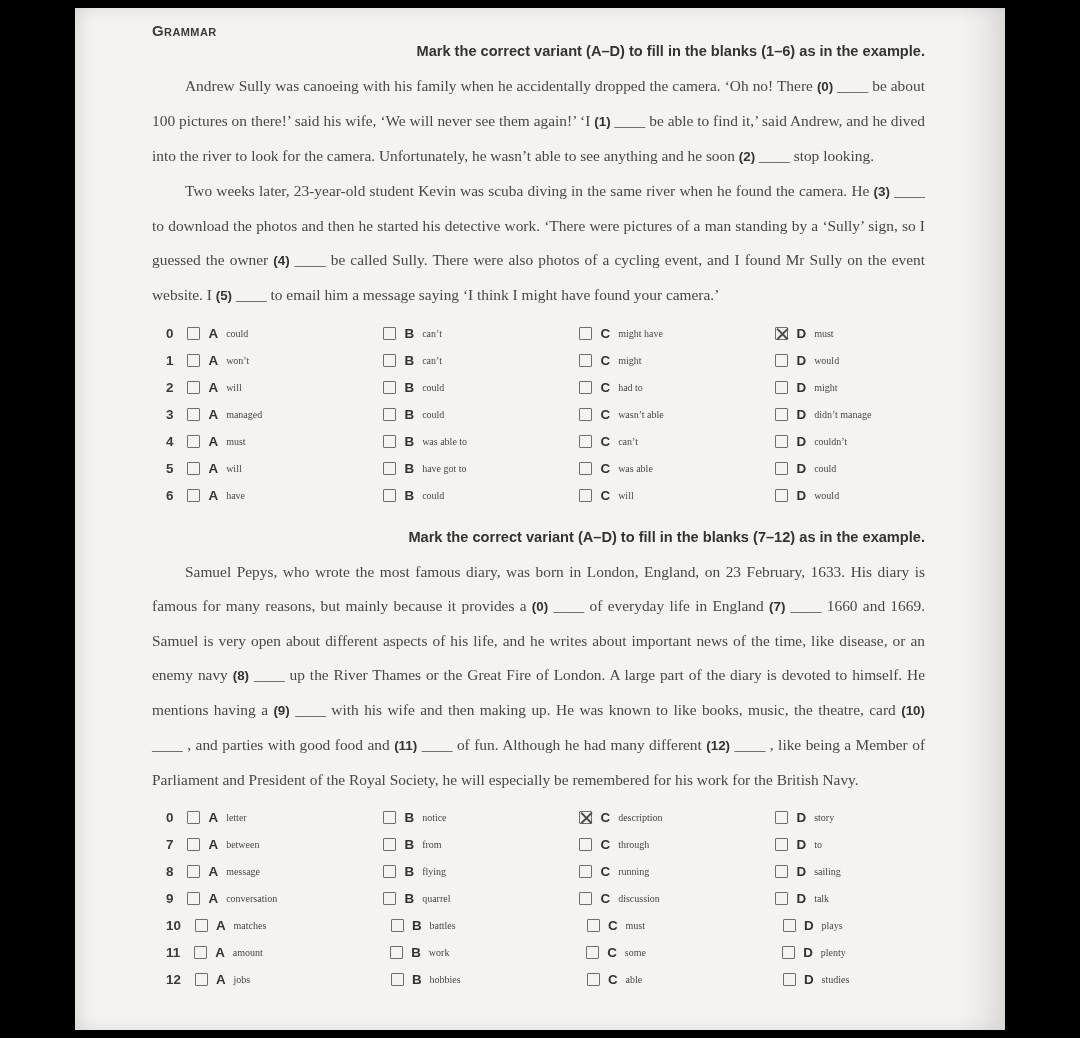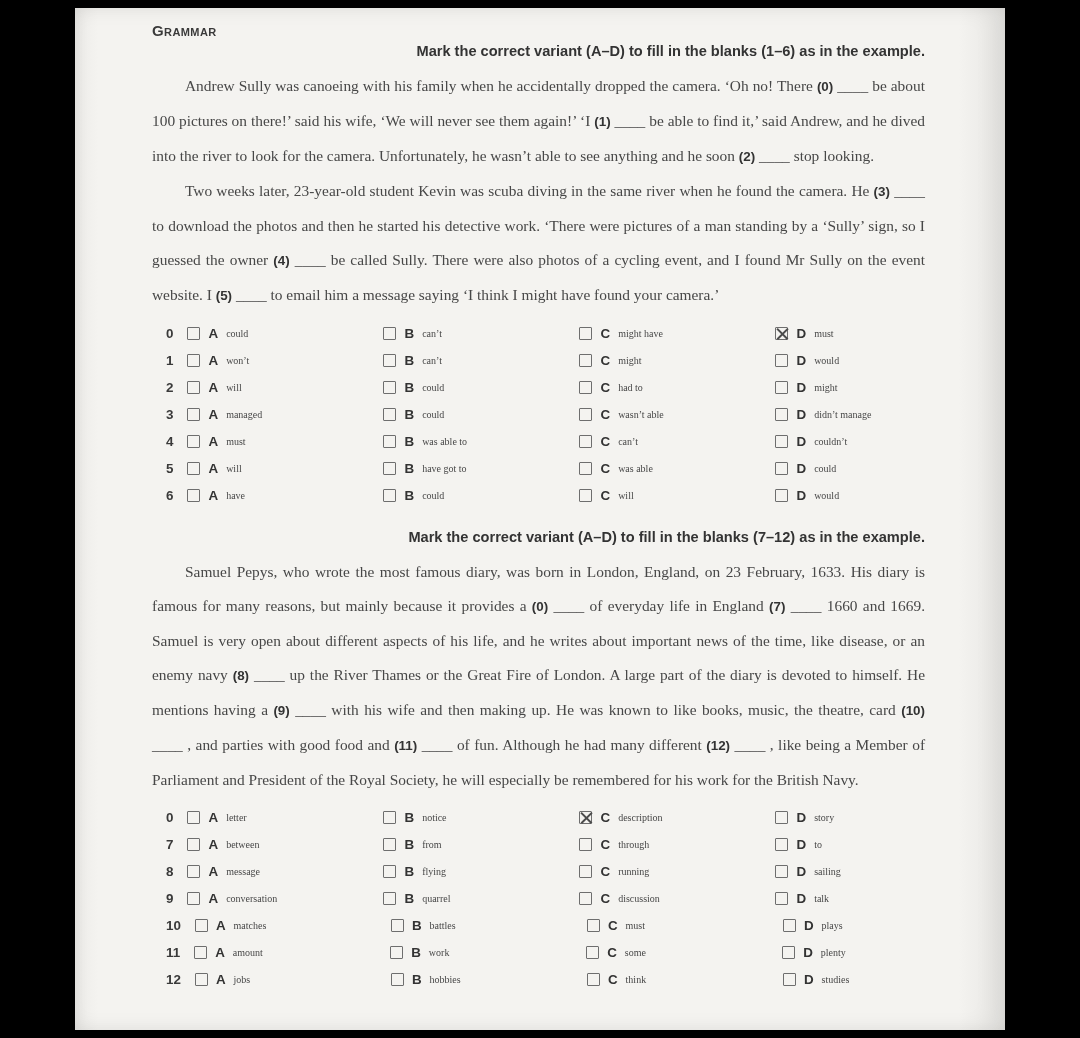--- a/index.html
+++ b/index.html
@@ -435,21 +435,21 @@
             <span class="label">jobs</span>
           </span>
           <span class="cell">
             <span class="checkbox"></span>
             <b class="letter">B</b>
             <span class="label">hobbies</span>
           </span>
           <span class="cell">
             <span class="checkbox"></span>
             <b class="letter">C</b>
-            <span class="label">think</span>
+            <span class="label">able</span>
           </span>
           <span class="cell">
             <span class="checkbox"></span>
             <b class="letter">D</b>
             <span class="label">studies</span>
           </span>
         </div>
       </div>
   </section>
 

